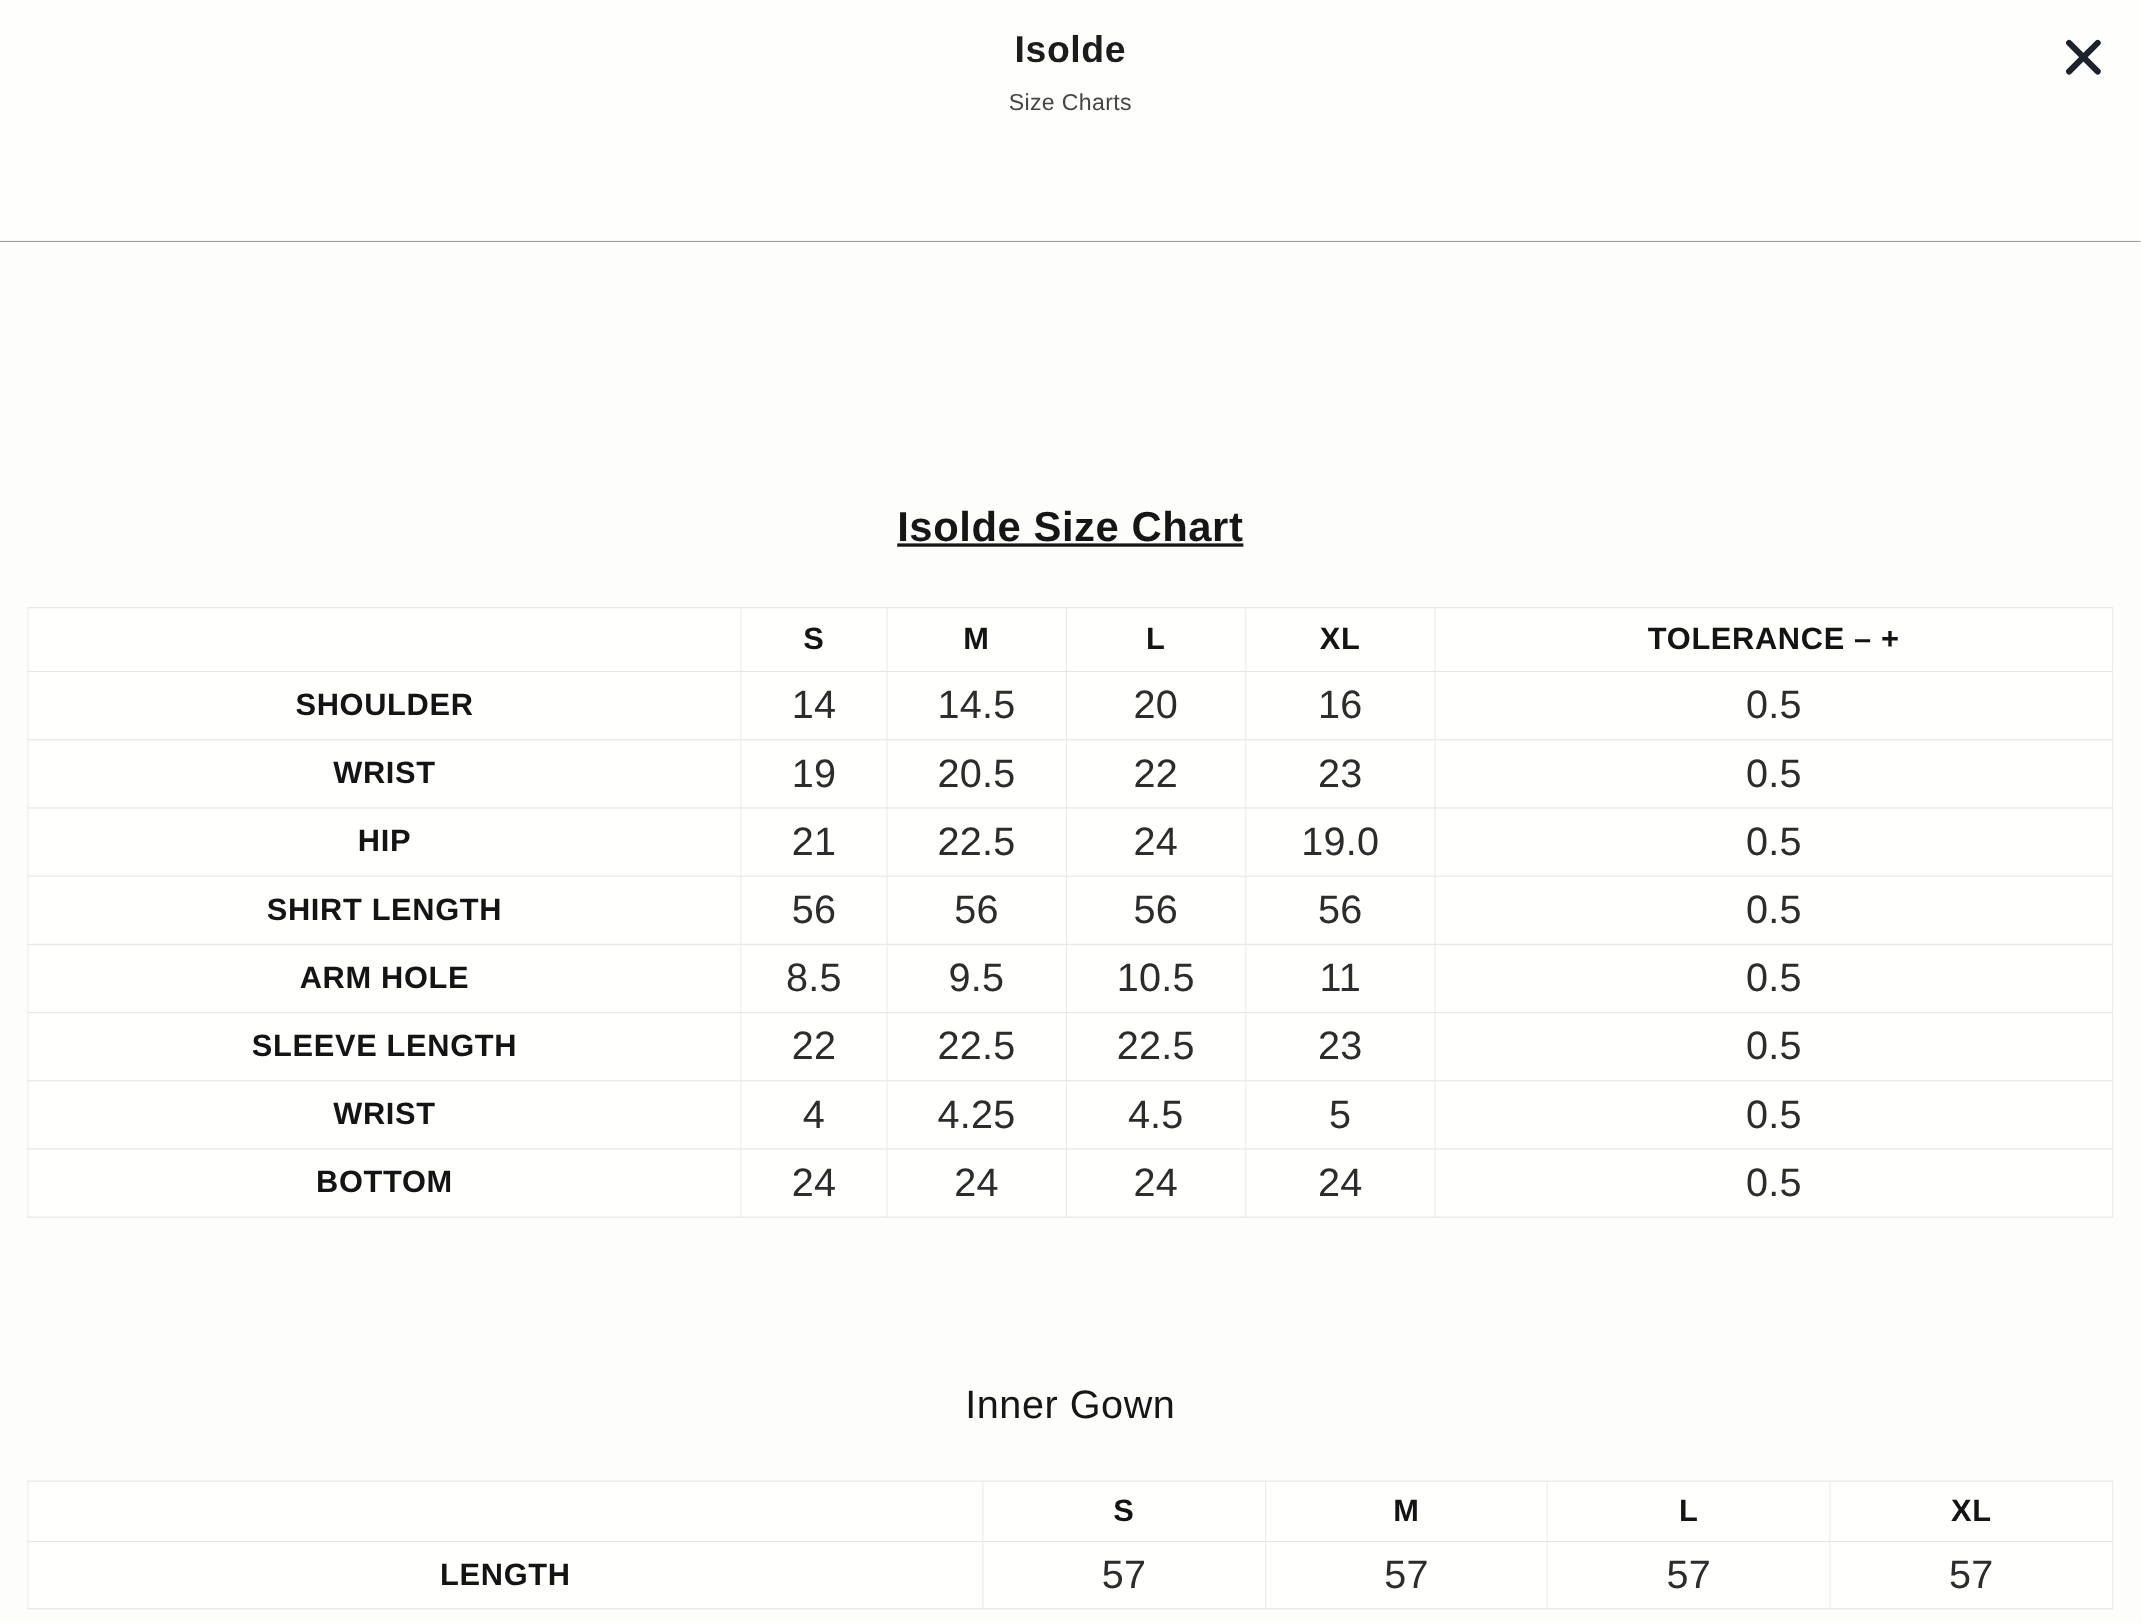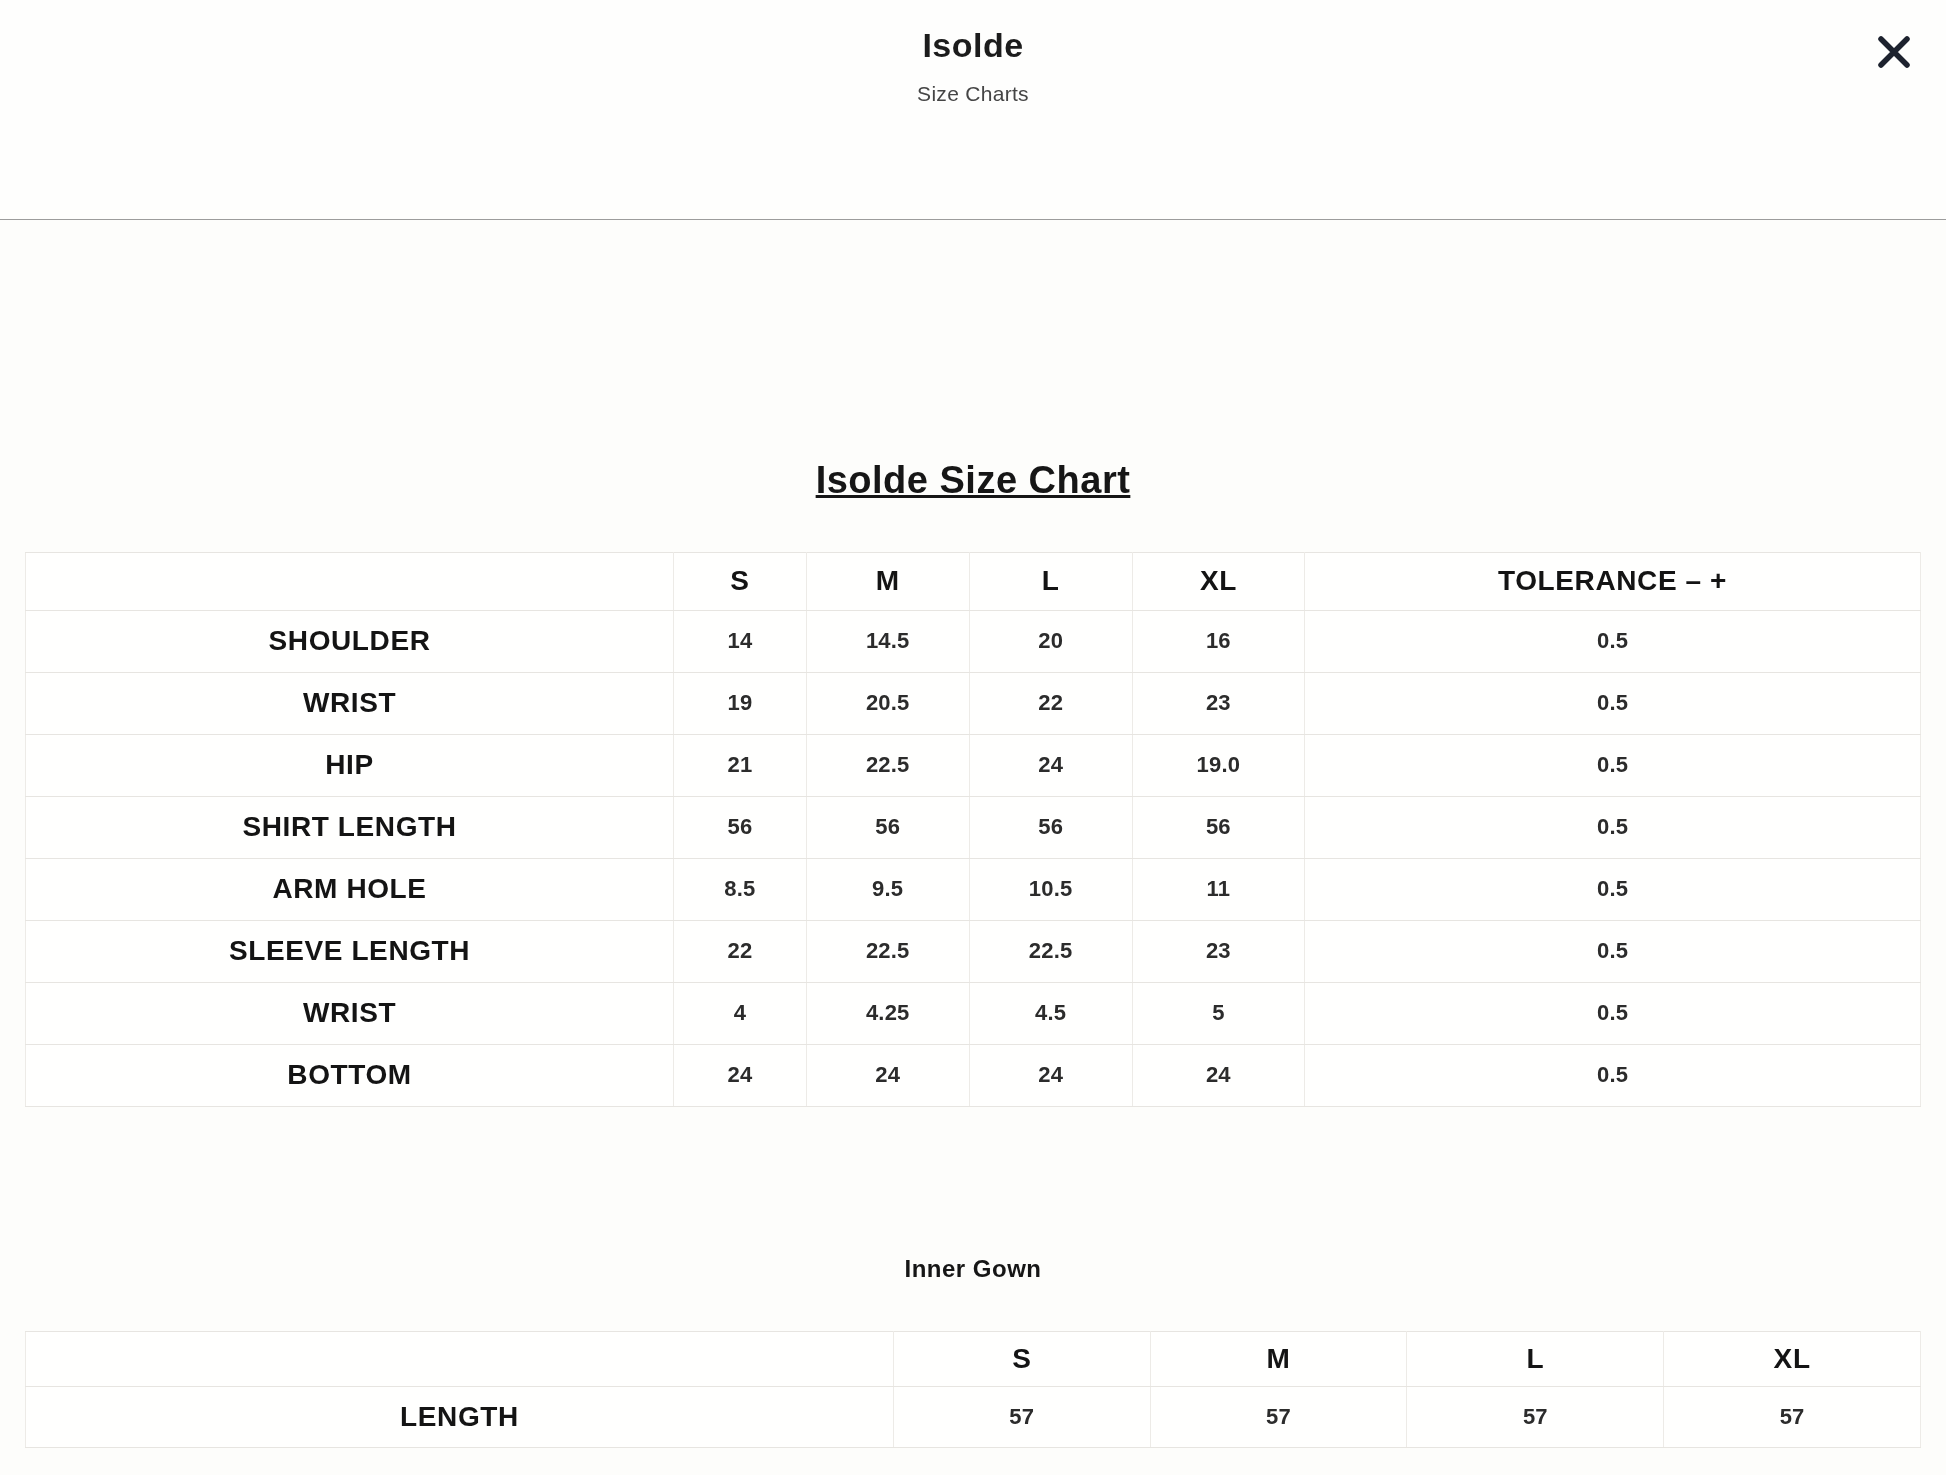--- a/index.html
+++ b/index.html
@@ -62,22 +62,22 @@
     font-weight: 700;
     letter-spacing: 0.5px;
     color: #161616;
     line-height: 1.2;
     text-decoration: underline;
   }
   .gown-title {
     margin: 0;
     padding-top: 148px;
     text-align: center;
-    font-size: 24px;
-    font-weight: 700;
+    font-size: 36px;
+    font-weight: 400;
     letter-spacing: 0.5px;
     color: #161616;
     line-height: 1.2;
   }
 
   
   table.size-table {
     width: 1896px;
     margin: 48px auto 0;
     border-collapse: collapse;
@@ -100,22 +100,22 @@
   table.gown-table tr.data-row th,
   table.gown-table tr.data-row td { height: 61px; }
 
   .col-head, .row-label {
     font-size: 28px;
     font-weight: 700;
     letter-spacing: 0.6px;
     color: #141414;
   }
   td.val {
-    font-size: 22px;
-    font-weight: 700;
+    font-size: 36px;
+    font-weight: 400;
     color: #2c2c2c;
     letter-spacing: 0.2px;
   }
 </style>
 </head>
 <body>
 
 <header class="modal-header">
   <div class="modal-title">Isolde</div>
   <div class="modal-subtitle">Size Charts</div>

